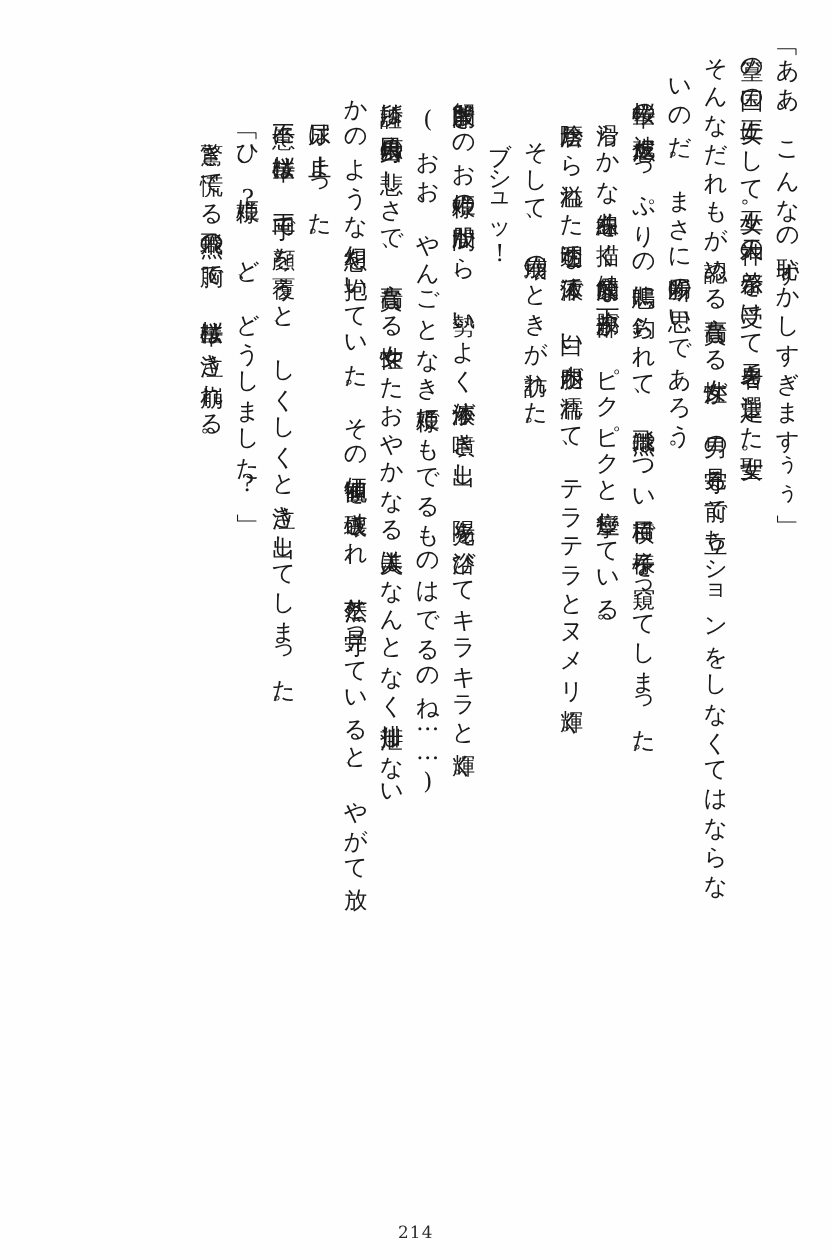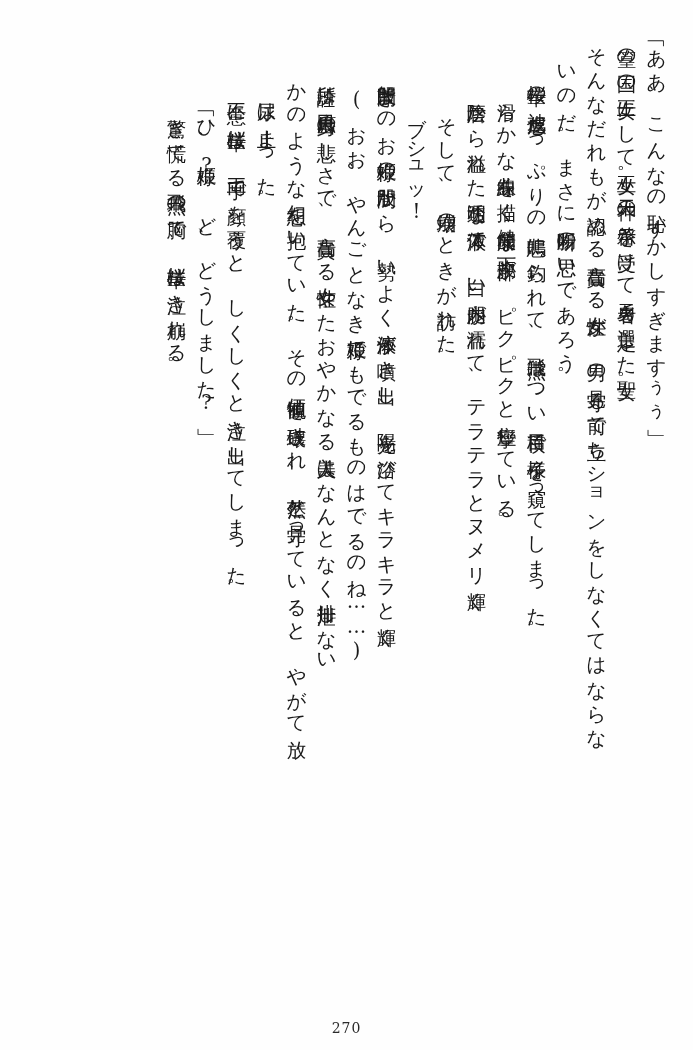--- a/index.html
+++ b/index.html
@@ -84,14 +84,14 @@
     <div class="vline indent-2">蟹股開きのお姫様の股間から、勢いよく液体が噴き出し、陽光を浴びてキラキラと輝く。</div>
     <div class="vline indent-3">(おお、やんごとなき姫様でもでるものはでるのね……)</div>
     <div class="vline indent-2">所詮は庶民出身の悲しさで、高貴なる女性やたおやかなる美人はなんとなく排泄しない</div>
     <div class="vline indent-2">かのような幻想を抱いていた。その価値観を破壊され、茫然と見守っていると、やがて放</div>
     <div class="vline indent-3">尿は止まった。</div>
     <div class="vline indent-3">不意に桜華は、両手で顔を覆うと、しくしくと泣き出してしまった。</div>
     <div class="vline indent-4">「ひ、姫様? ど、どうしました?」</div>
     <div class="vline indent-4">驚き慌てる飛燕の胸で、桜華は泣き崩れる。</div>
   </div>
 
-  <div class="page-number">270</div>
+  <div class="page-number">214</div>
 </div>
 
 </body></html>

